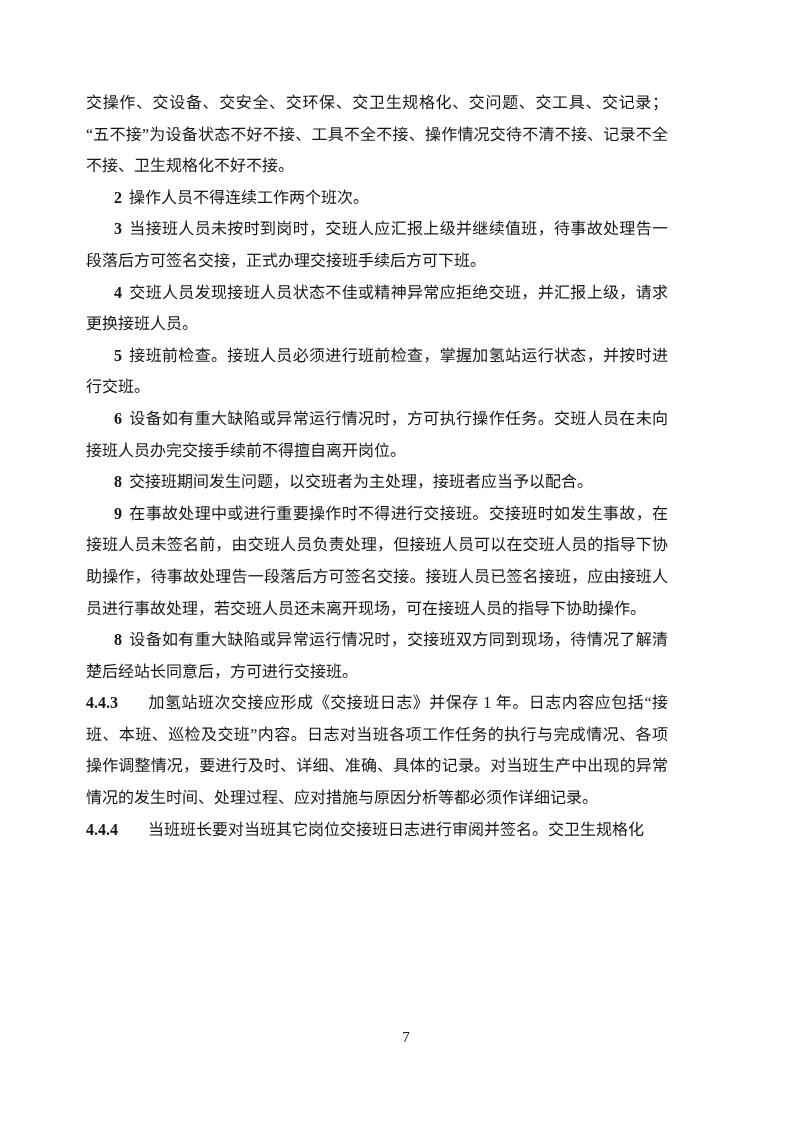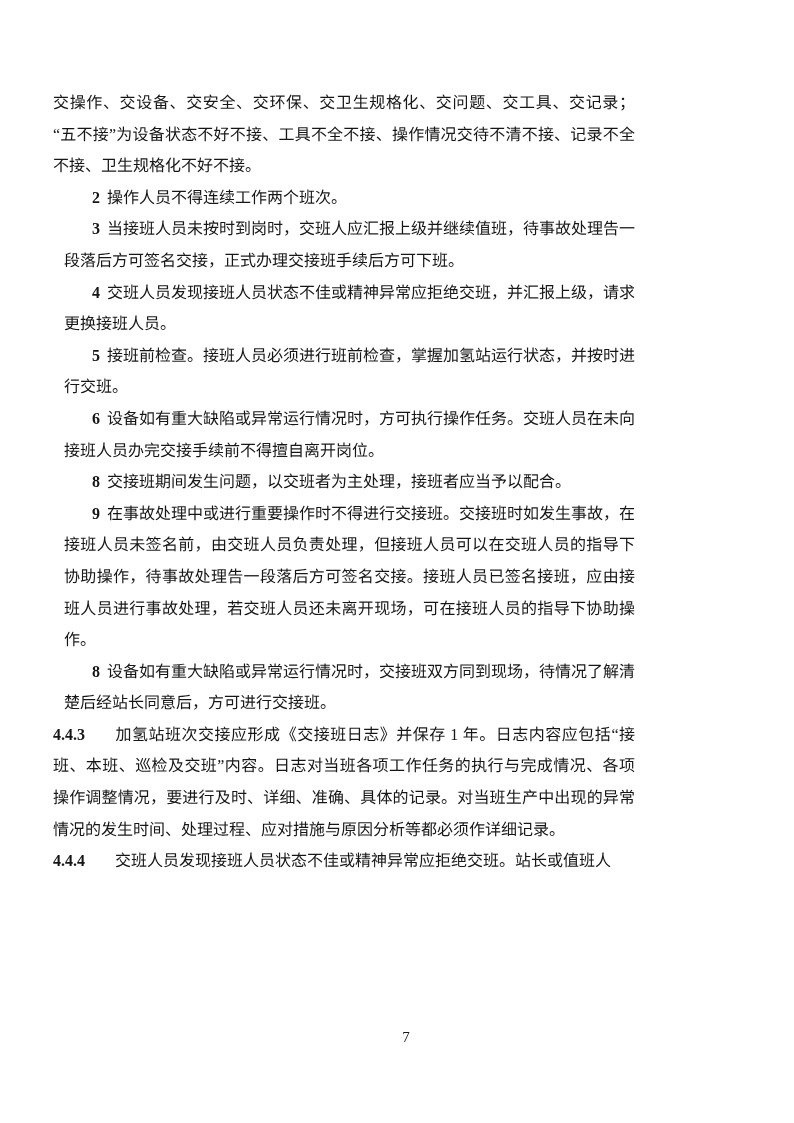--- a/index.html
+++ b/index.html
@@ -6,37 +6,36 @@
     margin: 0;
     padding: 0;
     background: #ffffff;
   }
   .page {
     position: relative;
     width: 794px;
     height: 1123px;
     background: #ffffff;
     box-sizing: border-box;
-    padding: 87px 97px 0 53px;
+    padding: 87px 97px 0 86px;
     overflow: hidden;
     color: #161616;
     font-family: "Liberation Serif", "DejaVu Serif", serif;
     font-size: 16px;
     line-height: 31.6px;
   }
   .content {
     width: 582px;
   }
   .para {
     margin: 0;
     text-align: justify;
   }
   .para.item {
     text-indent: 28px;
-    margin-left: 11px;
   }
   .para.plain,
   .para.section {
     text-indent: 0;
   }
   .inum {
     font-weight: bold;
     margin-right: 7px;
   }
   .snum {
@@ -75,18 +74,18 @@
 
     <p class="para item"><b class="inum">8</b><span>交接班期间发生问题，以交班者为主处理，接班者应当予以配合。</span></p>
 
     <p class="para item"><b class="inum">9</b><span>在事故处理中或进行重要操作时不得进行交接班。交接班时如发生事故，在接班人员未签名前，由交班人员负责处理，但接班人员可以在交班人员的指导下协助操作，待事故处理告一段落后方可签名交接。接班人员已签名接班，应由接班人员进行事故处理，若交班人员还未离开现场，可在接班人员的指导下协助操作。</span></p>
 
     <p class="para item"><b class="inum">8</b><span>设备如有重大缺陷或异常运行情况时，交接班双方同到现场，待情况了解清楚后经站长同意后，方可进行交接班。</span></p>
 
 
     <p class="para section"><b class="snum">4.4.3</b><span>加氢站班次交接应形成《交接班日志》并保存 1 年。日志内容应包括“接班、本班、巡检及交班”内容。日志对当班各项工作任务的执行与完成情况、各项操作调整情况，要进行及时、详细、准确、具体的记录。对当班生产中出现的异常情况的发生时间、处理过程、应对措施与原因分析等都必须作详细记录。</span></p>
 
-    <p class="para section"><b class="snum">4.4.4</b><span>交班人员发现接班人员状态不佳或精神异常应拒绝交班。站长或值班人</span></p>
+    <p class="para section"><b class="snum">4.4.4</b><span>当班班长要对当班其它岗位交接班日志进行审阅并签名。交卫生规格化</span></p>
 
   </div>
 
   <div class="footer">7</div>
 </div>
 
 </body></html>

